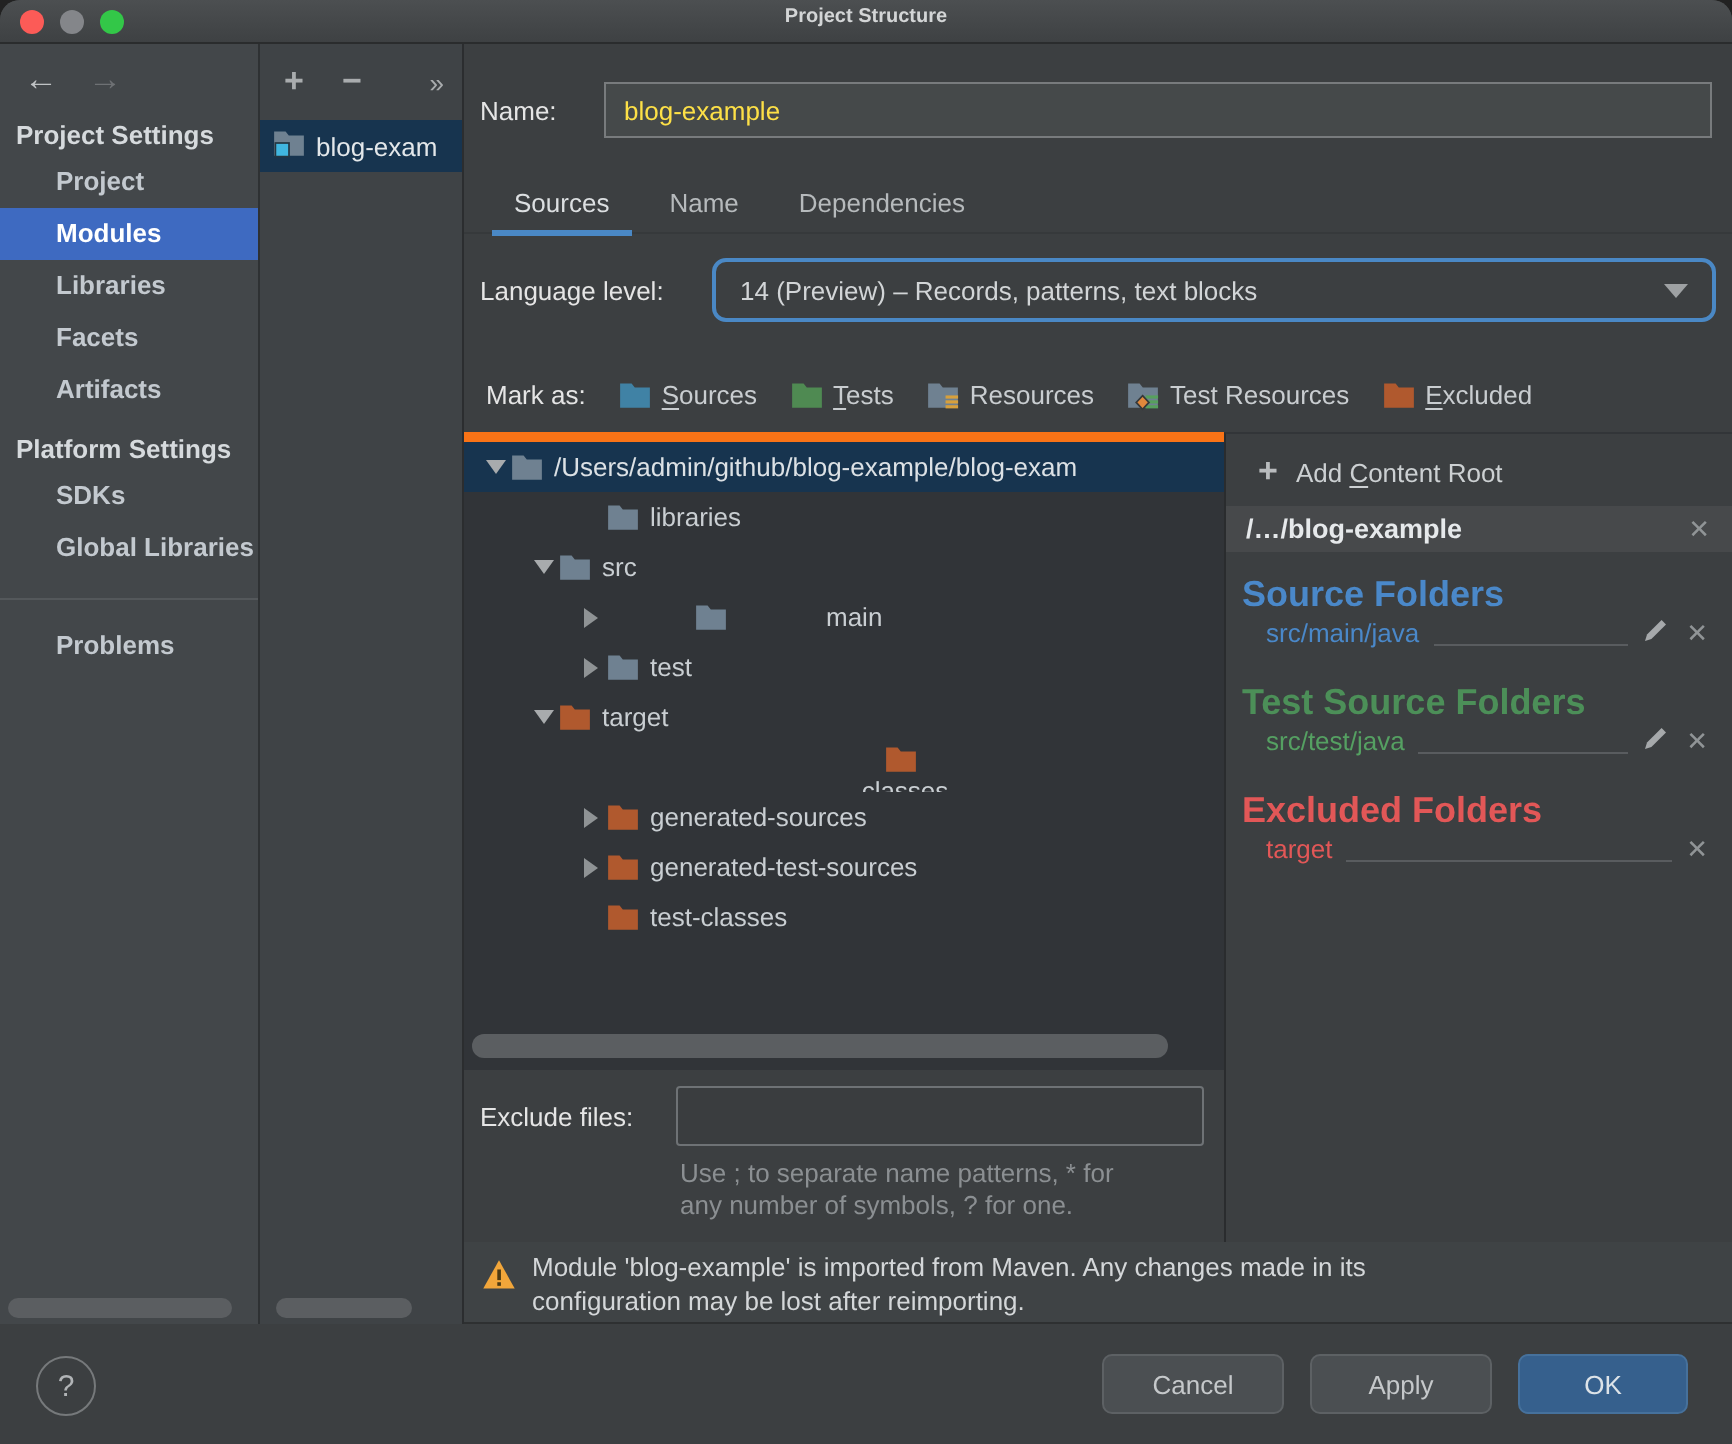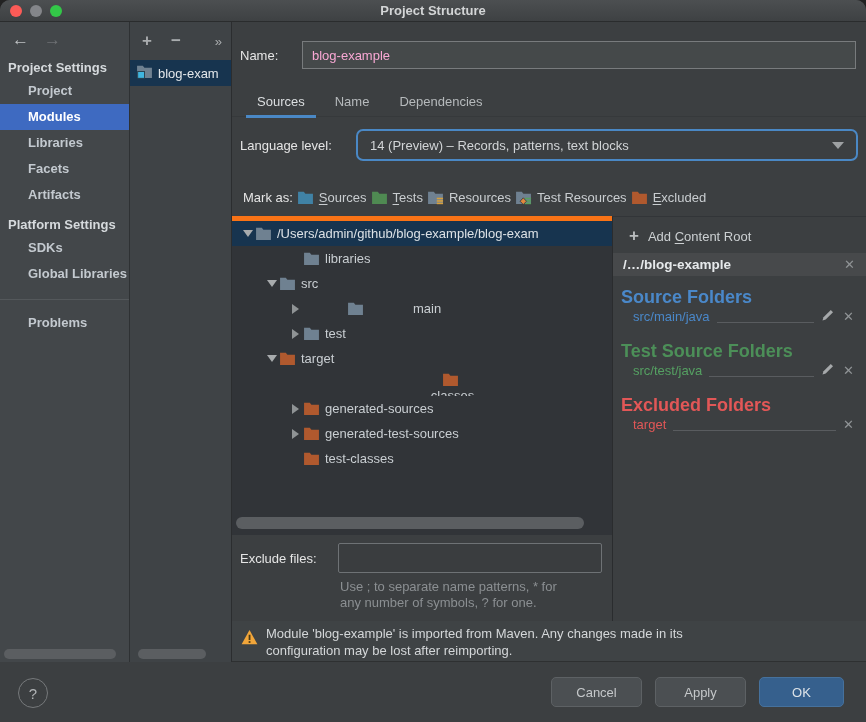--- a/index.html
+++ b/index.html
@@ -10,21 +10,21 @@
     overflow:hidden; border-radius:10px 10px 0 0; color:#c8c8c8; font-size:13px;
   }
   
   .titlebar { position:absolute; left:0; top:0; width:866px; height:22px;
     background:linear-gradient(#4c4f51,#3e4143); border-bottom:1px solid #2a2c2d; }
   .traffic { position:absolute; top:5px; width:12px; height:12px; border-radius:50%; }
   .t-red { left:10px; background:#fc5b57; }
   .t-gray { left:30px; background:#84868a; }
   .t-green { left:50px; background:#33c748; }
   .win-title { position:absolute; left:0; right:0; top:3px; text-align:center;
-    font-size:13px; font-weight:bold; color:#d3d5d6; }
+    font-size:10px; font-weight:bold; color:#d3d5d6; }
   
   .sidebar { position:absolute; left:0; top:22px; width:130px; height:640px;
     background:#43474a; border-right:1px solid #2e3133; overflow:hidden; }
   .sb-arrows { display:flex; gap:15px; padding:9px 0 2px 12px; font-size:17px; line-height:18px; }
   .arrow-back { color:#c0c3c5; cursor:default; }
   .arrow-fwd { color:#6e7174; }
   .sb-header { padding:9px 0 3px 8px; font-weight:bold; color:#d6dadd; white-space:nowrap; }
   .sb-item { height:26px; line-height:26px; padding-left:28px; font-weight:600;
     color:#c3c9cf; white-space:nowrap; overflow:hidden; }
   .sb-item.sel { background:var(--sel-blue); color:#fff; }
@@ -41,39 +41,39 @@
     background:var(--row-sel); color:#e3e7ea; white-space:nowrap; overflow:hidden; }
   .mod-scroll { position:absolute; left:8px; bottom:3px; width:68px; height:10px;
     background:#5b5e61; border-radius:6px; }
   
   .main { position:absolute; left:232px; top:22px; width:634px; height:640px; }
   .frm-label { color:#e5e5e5; }
   .name-row { position:absolute; left:8px; top:19px; right:10px; height:28px;
     display:flex; align-items:center; }
   .name-row .frm-label { width:62px; flex:none; }
   .text-input { flex:1; height:28px; background:#45494a; border:1px solid #787b7d;
-    color:#f9a8d4; font-size:13px; font-family:"Liberation Sans",sans-serif; padding:0 9px; outline:none; }
+    color:#fde047; font-size:13px; font-family:"Liberation Sans",sans-serif; padding:0 9px; outline:none; }
   
   .tabs { position:absolute; left:0; top:68px; right:0; height:27px;
     border-bottom:1px solid #36393b; padding-left:14px; display:flex; gap:8px; }
   .tab { position:relative; padding:0 11px; line-height:24px; color:#b6babc; cursor:default; }
   .tab.active { color:#dcdfe1; }
   .tab.active::after { content:""; position:absolute; left:0; right:0; bottom:-2px;
     height:3px; background:var(--accent); }
   
   .lang-row { position:absolute; left:8px; top:107px; right:8px; height:32px;
     display:flex; align-items:center; }
   .lang-row .frm-label { width:116px; flex:none; }
   .combo { flex:1; height:32px; border:2px solid var(--accent); border-radius:7px;
     display:flex; align-items:center; padding:0 12px; color:#d2d5d7; background:#3c3f41; }
   .combo-arrow { margin-left:auto; width:0; height:0; border-left:6px solid transparent;
     border-right:6px solid transparent; border-top:7px solid #9ea1a3; }
   
   .mark-row { position:absolute; left:11px; top:164px; right:4px; height:22px;
-    display:flex; align-items:center; gap:4px; white-space:nowrap; }
+    display:flex; align-items:center; gap:16px; white-space:nowrap; }
   .mark-opt { display:flex; align-items:center; gap:5px; color:#c9cdd0; }
   .mark-opt svg { display:block; }
   
   .treewrap { position:absolute; left:0; top:194px; width:380px; height:319px;
     background:#313438; border-top:5px solid #f97316; overflow:hidden; }
   .trow { display:flex; align-items:center; height:25px; white-space:nowrap; overflow:hidden; }
   .trow.sel { background:var(--row-sel); }
   .chevbox { width:15px; flex:none; display:flex; justify-content:center; }
   .chev-down { width:0; height:0; border-left:5px solid transparent;
     border-right:5px solid transparent; border-top:7px solid #a8abad; }

